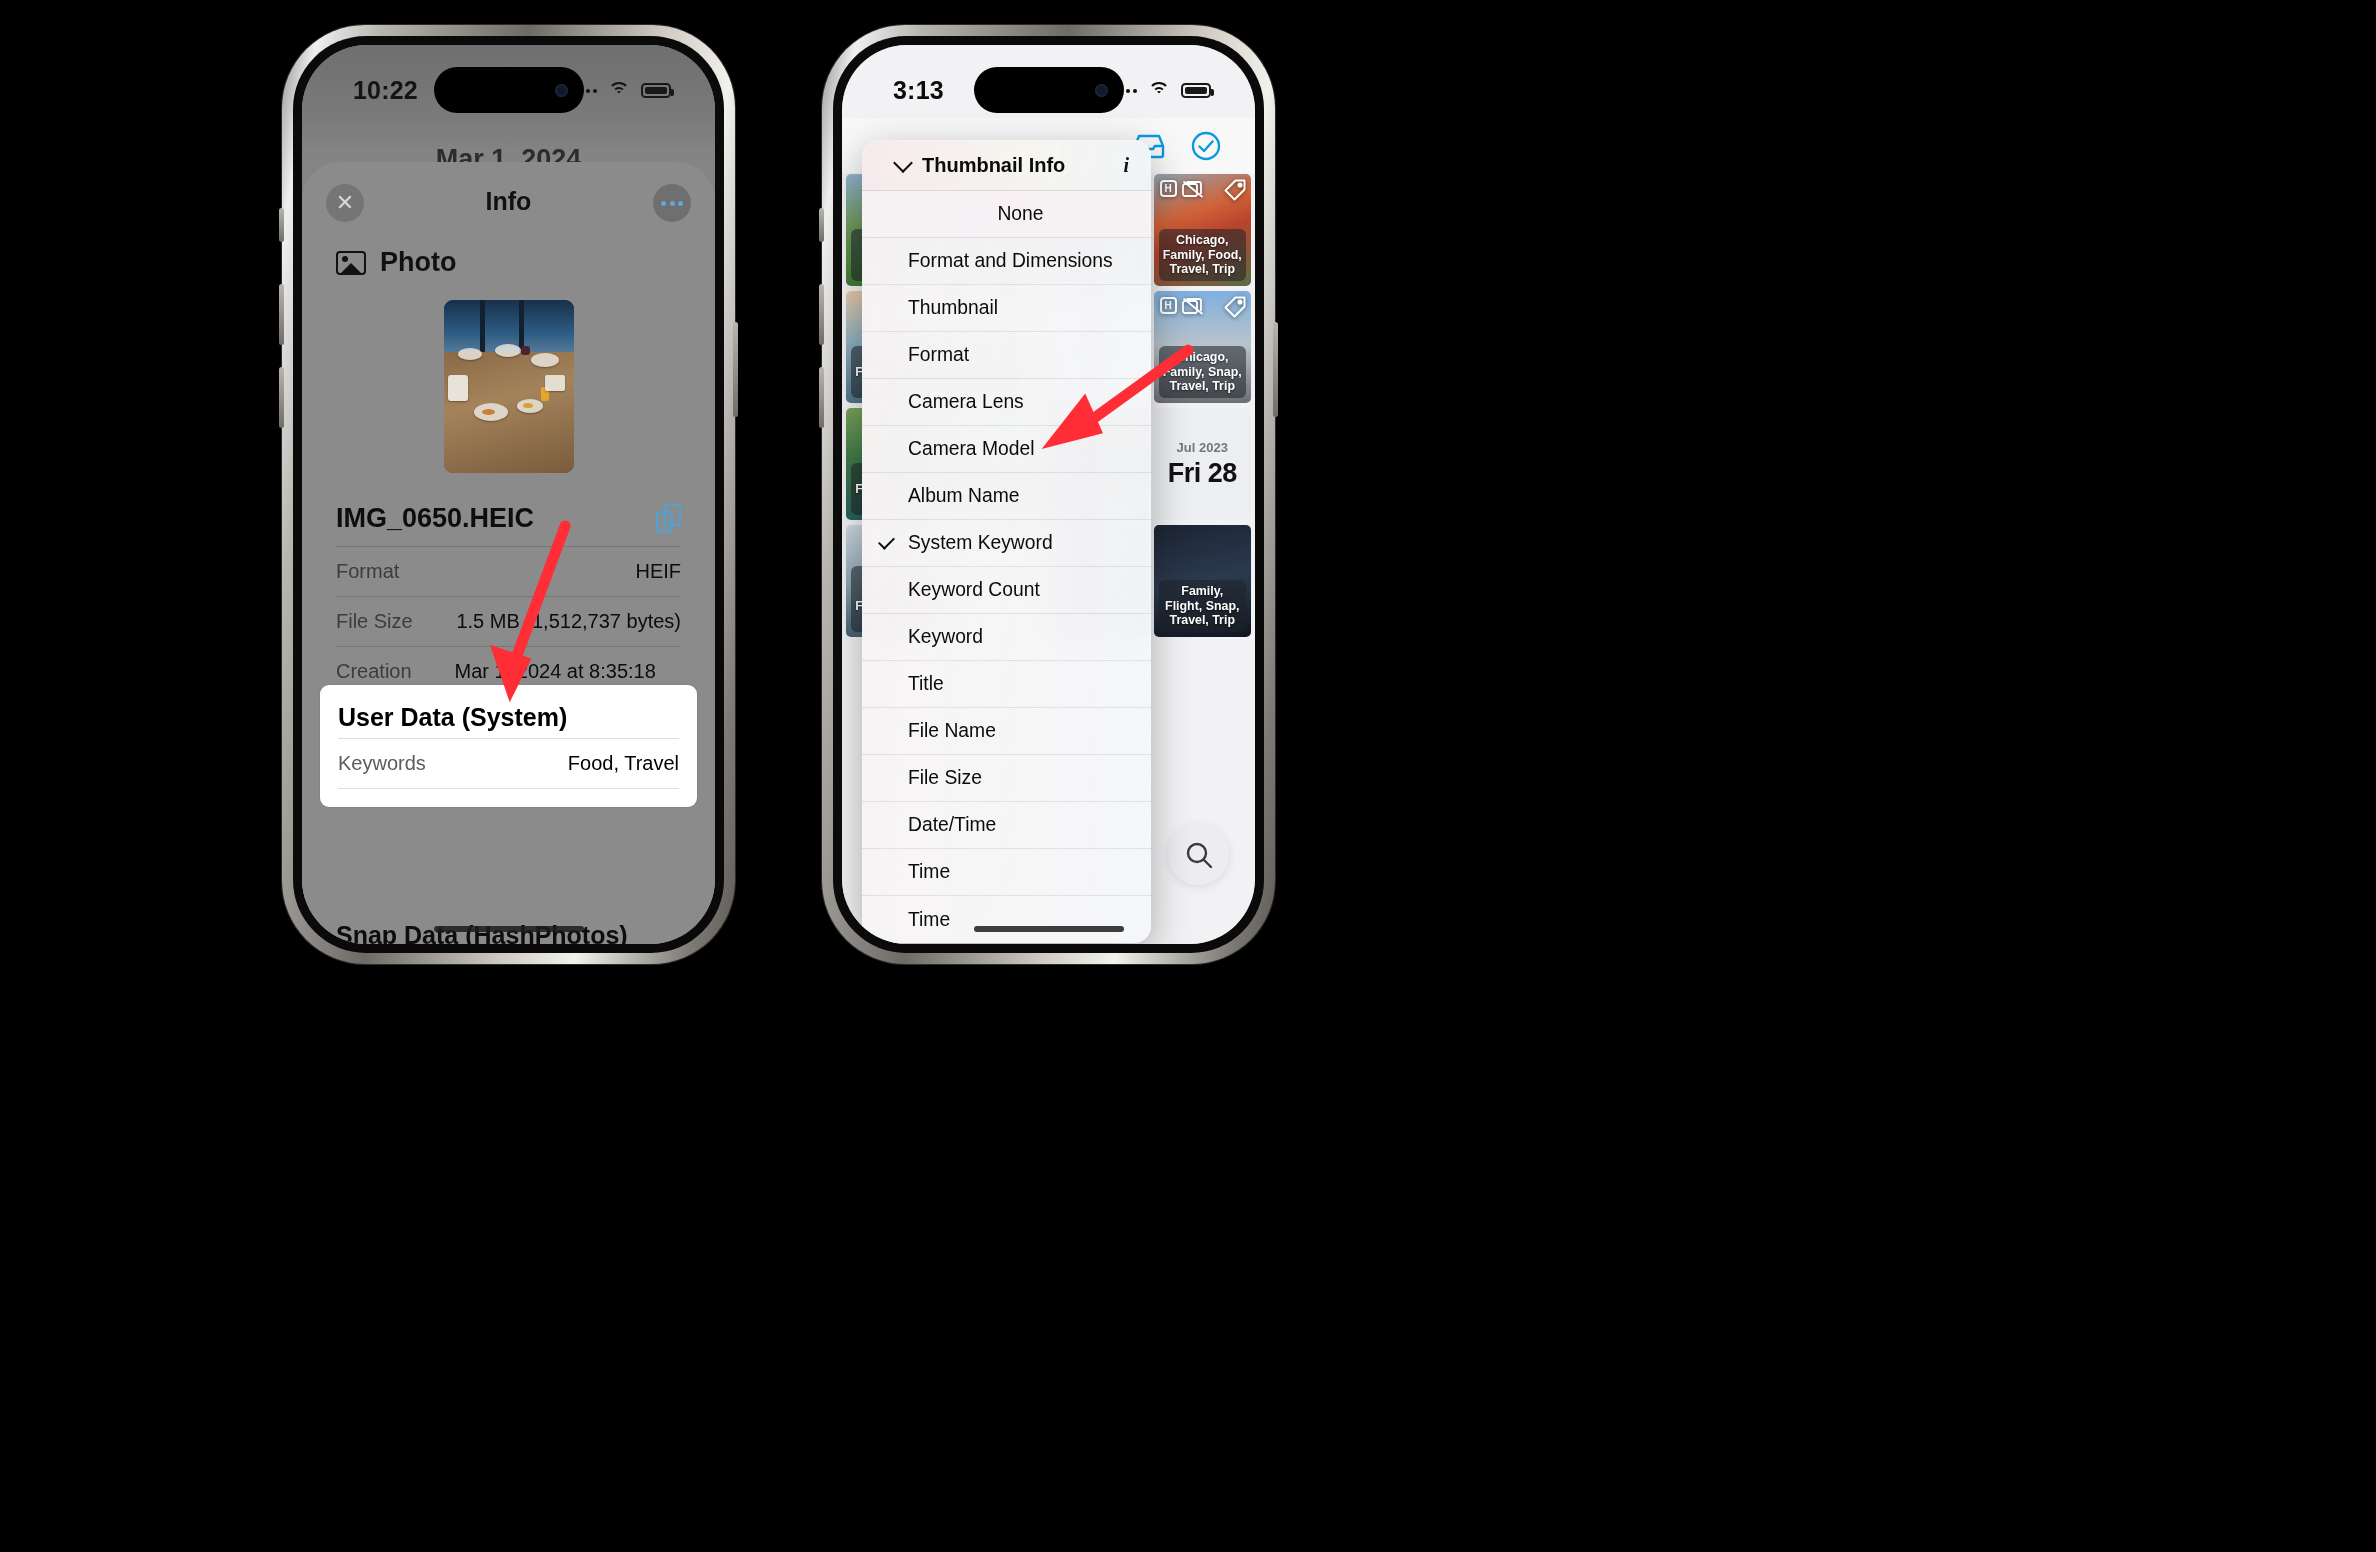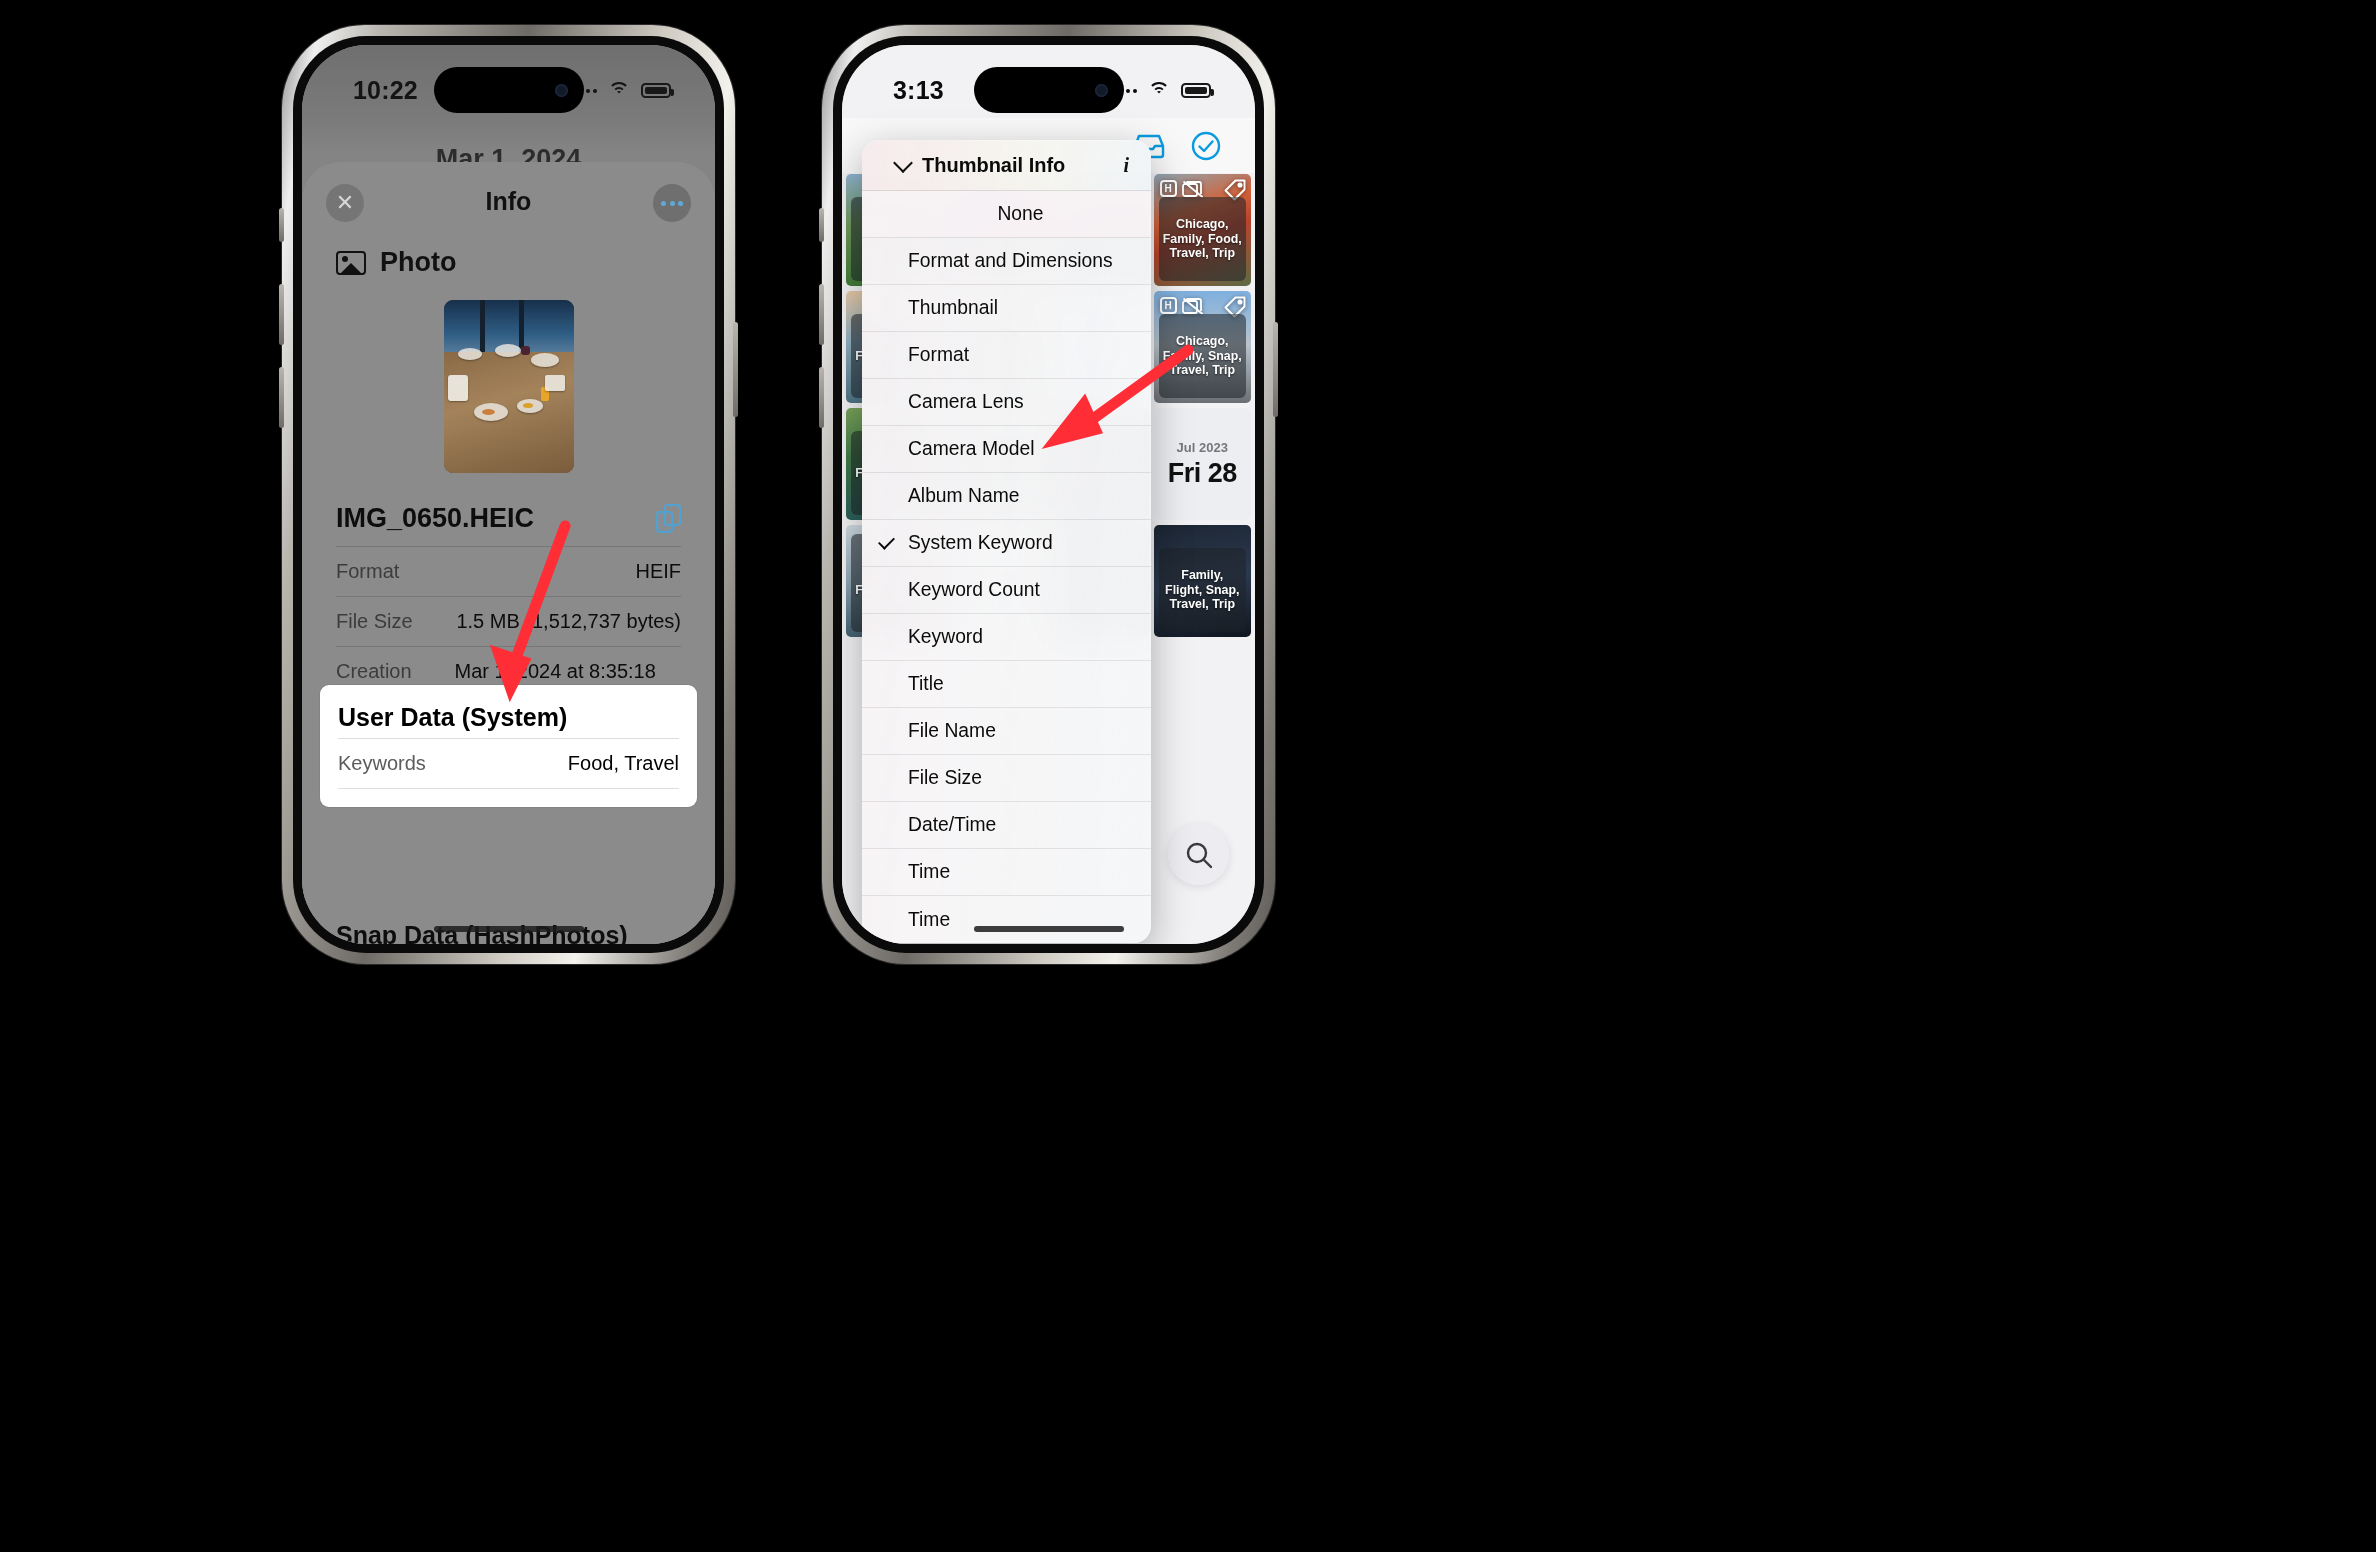--- a/index.html
+++ b/index.html
@@ -174,21 +174,21 @@
     display:grid; grid-template-columns: repeat(4, 1fr); gap: 5px;
     padding: 0 4px;
     grid-auto-rows: 112px;
     overflow:hidden;
   }
   .cell { position:relative; border-radius:5px; overflow:hidden; background:#c3cbd2; }
   .cell .kw {
     position:absolute; left:5px; right:5px; bottom:5px;
     background: rgba(30,34,40,.55); border-radius:6px;
     color:#fff; font-size:12.4px; font-weight:700; line-height:1.18;
-    text-align:center; padding:20px 3px;
+    text-align:center; padding:4px 3px;
     text-shadow: 0 1px 2px rgba(0,0,0,.6);
   }
   .badge-h, .badge-burst, .badge-tag {
     position:absolute; color:#fff; filter: drop-shadow(0 1px 2px rgba(0,0,0,.5));
   }
   .badge-h { left:6px; top:6px; width:17px; height:17px; border:2px solid #fff; border-radius:4px;
     font-size:10px; font-weight:800; display:flex; align-items:center; justify-content:center; }
   .badge-burst { left:28px; top:6px; width:22px; height:18px; }
   .badge-tag { right:5px; top:5px; width:22px; height:22px; }
 

